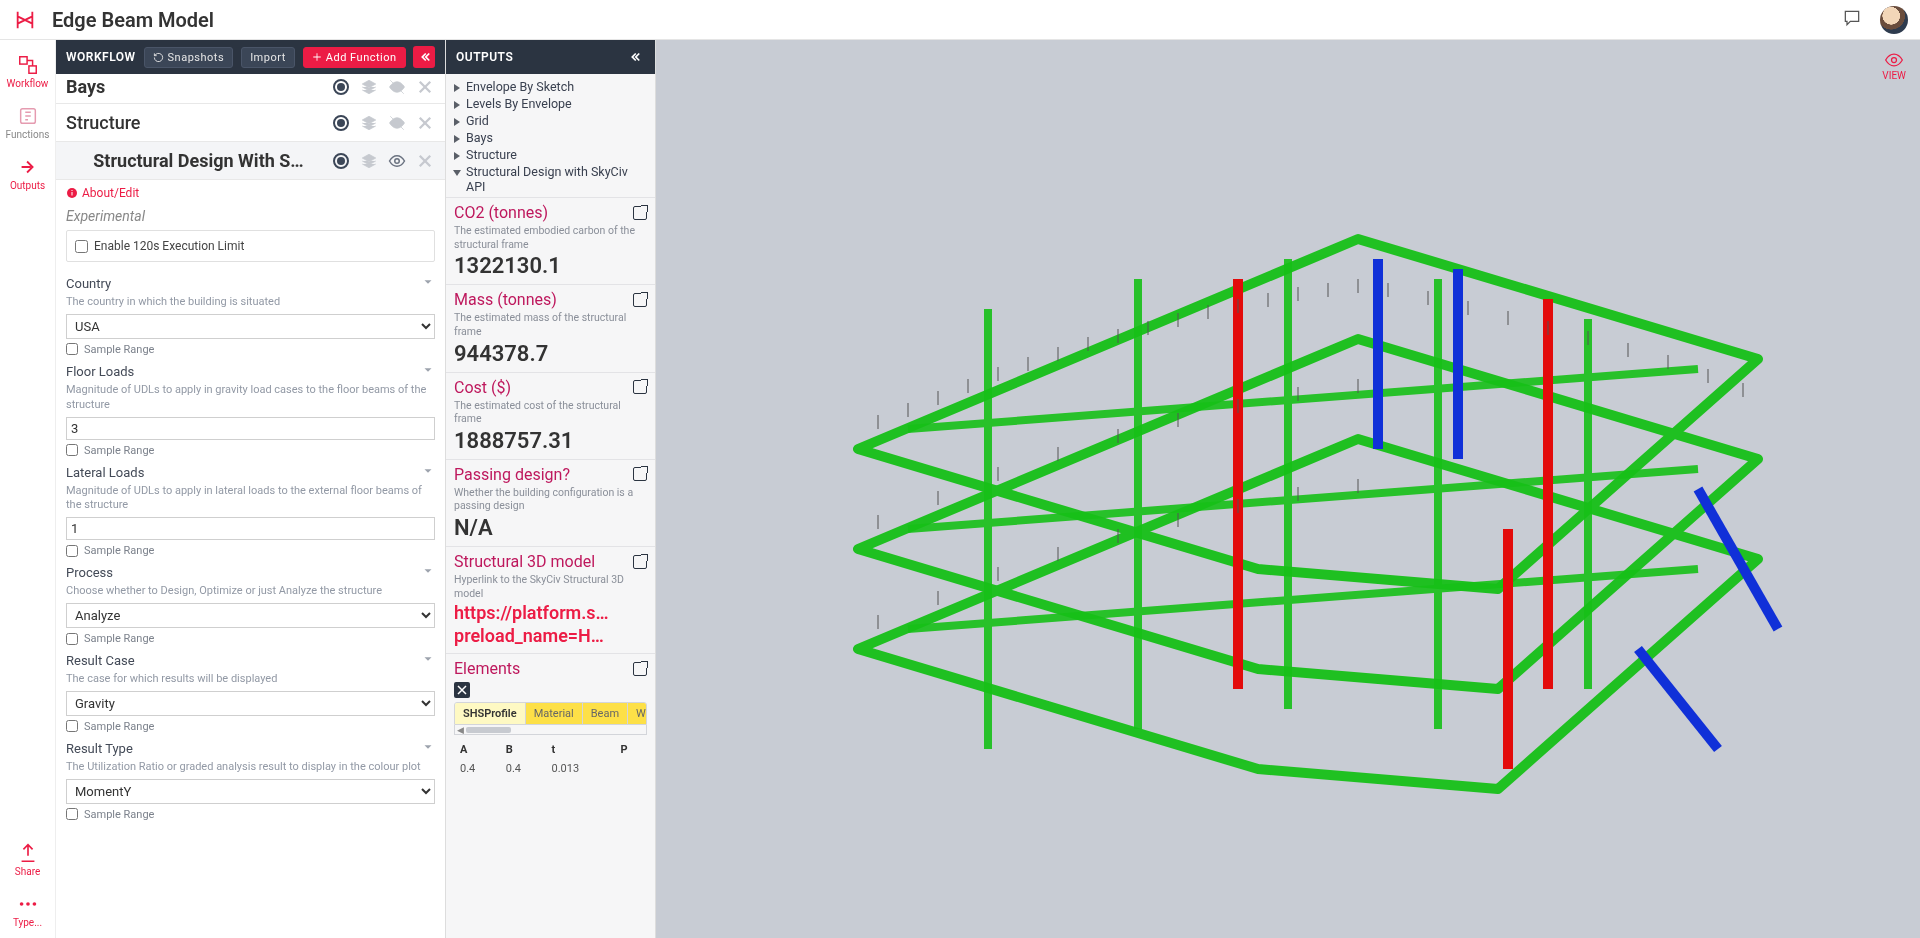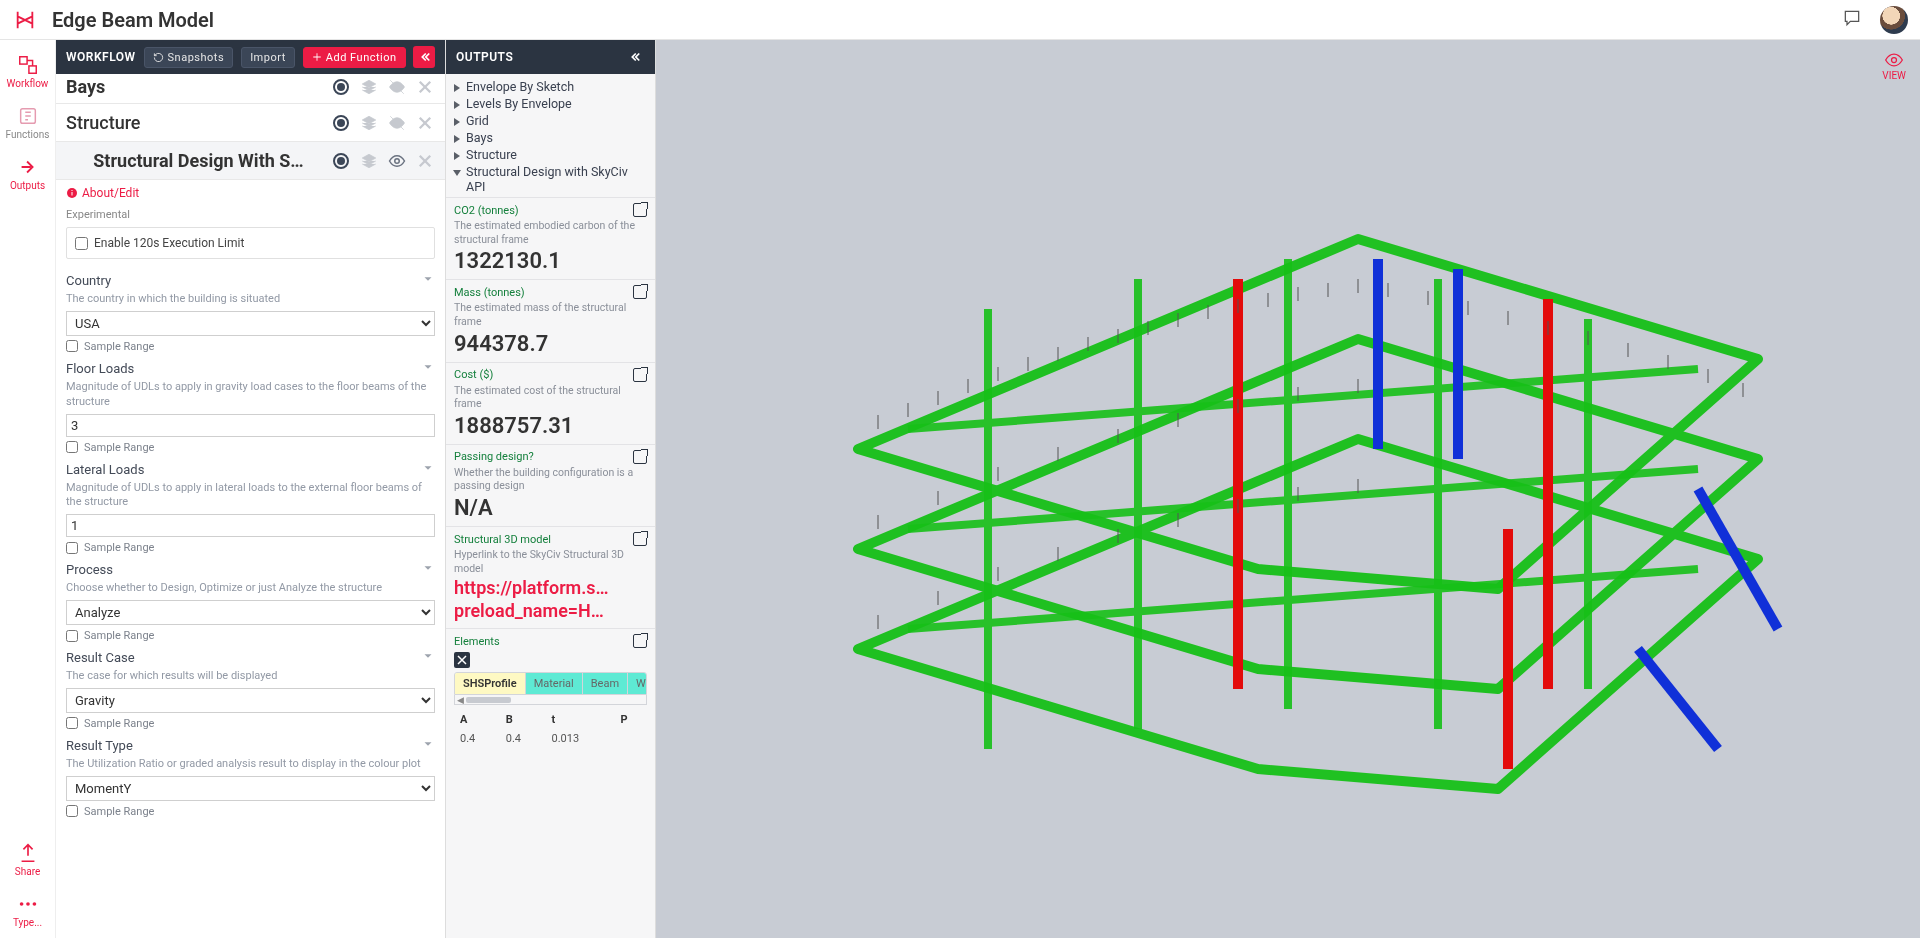--- a/index.html
+++ b/index.html
@@ -34,21 +34,21 @@
 .fn-title.large { font-size:18px; font-weight:700; }
 .fn-icons { display:flex; gap:8px; align-items:center; }
 .ico { width:20px; height:20px; display:flex; align-items:center; justify-content:center; }
 .ico svg { width:18px; height:18px; }
 .radio { width:16px; height:16px; border:2px solid #3b4657; border-radius:50%; display:inline-block; position:relative; }
 .radio.filled::after { content:""; position:absolute; inset:2px; background:#3b4657; border-radius:50%; }
 .grey svg { stroke:#c6c9cf; fill:#c6c9cf; }
 .darkg svg { stroke:#6a7280; fill:none; }
 .about { padding:6px 10px 4px; color:#ec1c45; font-size:12px; display:flex; align-items:center; gap:4px; }
 .about svg { width:12px; height:12px; fill:#ec1c45; }
-.section-sub { font-size:11px; color:#888; padding:4px 10px 6px; }
+.section-sub { font-size:14px; color:#888; padding:4px 10px 6px;font-style:italic; }
 .check-row { display:flex; align-items:center; gap:6px; padding:4px 10px 8px; font-size:12px; color:#444; }
 .check-row input { width:13px; height:13px; }
 .check-row.box { border:1px solid #e0e0e0; margin:0 10px 8px; padding:8px; border-radius:2px; }
 .field { padding:4px 10px 2px; }
 .field-head { display:flex; align-items:center; }
 .field-label { font-size:13px; color:#434a57; flex:1; }
 .chev { color:#9da3ad; }
 .chev svg { width:14px; height:14px; fill:#9da3ad; }
 .field-desc { font-size:11px; color:#9299a5; margin:2px 0 4px; line-height:1.35; }
 .field select, .field input[type=text] { width:100%; font-size:13px; padding:3px 4px; border:1px solid #cfcfcf; background:#fff; color:#333; }
@@ -56,30 +56,30 @@
 .sample input { width:12px; height:12px; }
 .out-body { flex:1; overflow-y:auto; font-size:12px; color:#444; }
 .tree { padding:4px 6px 2px; }
 .tree-item { display:flex; align-items:flex-start; gap:4px; padding:1px 0; cursor:pointer; }
 .tree-item svg { width:10px; height:10px; fill:#5a5f68; margin-top:4px; flex-shrink:0; }
 .tree-item.expanded svg { transform:rotate(90deg); }
 .tree-label { font-size:12.5px; color:#3a4150; }
 .metric { border-top:1px solid #e3e3e6; padding:5px 8px 6px; }
 .metric:first-of-type { border-top:none; }
 .metric-head { display:flex; align-items:center; }
-.metric-title { font-size:11px; color:#15803d; flex:1; }
+.metric-title { font-size:16px; color:#be185d; flex:1; }
 .sq { width:14px; height:14px; border:1.5px solid #2b3441; border-radius:2px; position:relative; }
 .sq::after { content:""; position:absolute; right:-2px; top:-2px; width:6px; height:6px; border-top:1.5px solid #2b3441; border-right:1.5px solid #2b3441; background:#f6f6f7; }
 .metric-desc { font-size:10.5px; color:#8a8f99; line-height:1.3; margin-top:2px; }
 .metric-val { font-size:22px; font-weight:600; color:#333; margin-top:2px; word-break:break-all; }
 .metric-val.link { color:#ec1c45; font-size:18px; line-height:1.25; }
 .elem-close { width:16px; height:16px; background:#2b3441; border-radius:2px; display:flex; align-items:center; justify-content:center; margin-top:4px; }
 .elem-close svg { width:10px; height:10px; fill:#fff; }
 .tabs { display:flex; border:1px solid #d3d5da; border-radius:3px 3px 0 0; margin-top:4px; overflow:hidden; }
-.tab { font-size:11px; padding:4px 8px; border-right:1px solid #d3d5da; color:#666; cursor:pointer; background:#5eead4; white-space:nowrap; }
+.tab { font-size:11px; padding:4px 8px; border-right:1px solid #d3d5da; color:#666; cursor:pointer; background:#fde047; white-space:nowrap; }
 .tab.active { background:#fef9c3; color:#333; font-weight:600; }
 .hscroll { height:10px; border:1px solid #d3d5da; border-top:none; display:flex; align-items:center; padding:0 2px; }
 .hscroll .ar { font-size:9px; color:#888; }
 .hscroll .thumb { width:45px; height:6px; background:#c7cad0; margin:0 2px; border-radius:2px; }
 .tbl { width:100%; font-size:11px; margin-top:4px; }
 .tbl th { text-align:left; font-weight:700; color:#333; padding:2px 4px; }
 .tbl td { padding:2px 4px; color:#555; }
 .viewport { flex:1; position:relative; background:#c8ccd4; }
 .view-badge { position:absolute; top:10px; right:14px; text-align:center; color:#ec1c45; font-size:10px; cursor:pointer; }
 .view-badge svg { width:20px; height:20px; display:block; margin:0 auto; fill:none; stroke:#ec1c45; stroke-width:1.5; }

